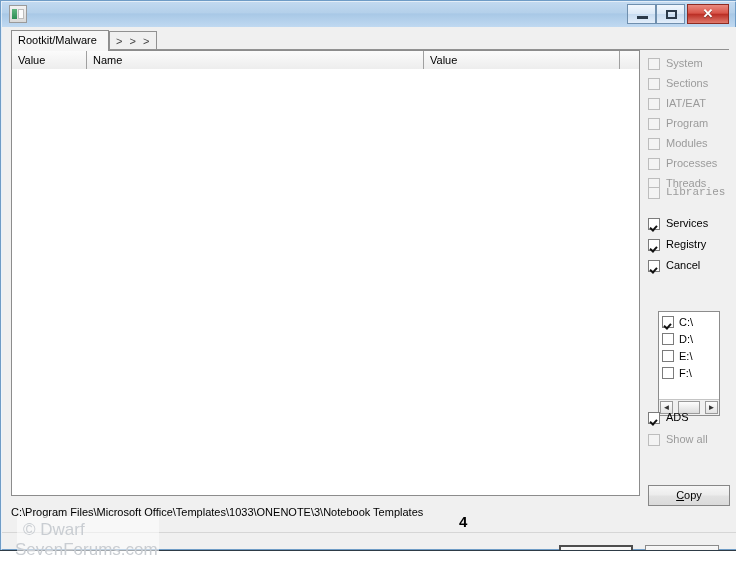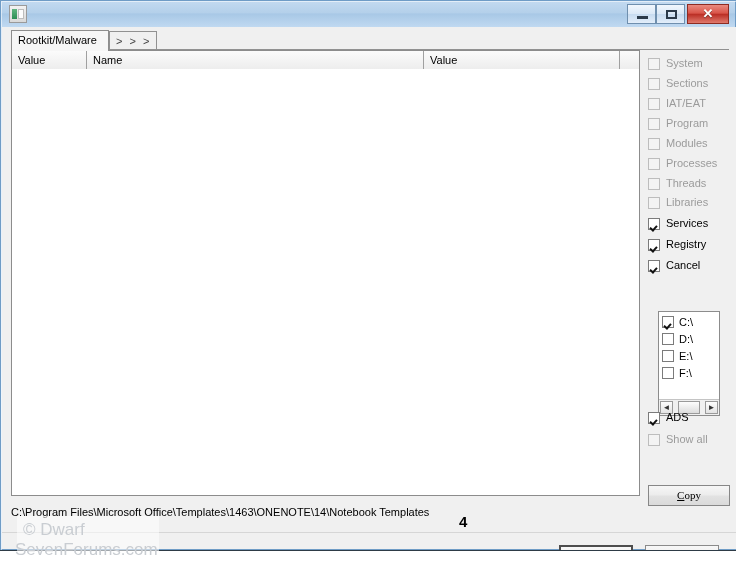--- a/index.html
+++ b/index.html
@@ -290,21 +290,21 @@
           <span>Value</span>
         </div>
         <div class="col" id="col-name">
           <span>Name</span>
         </div>
         <div class="col" id="col-end"></div>
       </div>
       <div id="list-body"></div>
     </div>
 
-    <div id="statusline">C:\Program Files\Microsoft Office\Templates\1463\ONENOTE\14\Notebook Templates</div>
+    <div id="statusline">C:\Program Files\Microsoft Office\Templates\1033\ONENOTE\3\Notebook Templates</div>
     <div id="annotation-4">4</div>
 
     <div id="sidebar">
 
       <div class="cbrow disabled" style="top:3px;text-align:right;">
         <span class="cbox"></span>
         <span class="cblabel">System</span>
       </div>
       <div class="cbrow disabled" style="top:23px;">
         <span class="cbox"></span>
@@ -323,21 +323,21 @@
         <span class="cblabel">Modules</span>
       </div>
       <div class="cbrow disabled" style="top:103px;">
         <span class="cbox"></span>
         <span class="cblabel">Processes</span>
       </div>
       <div class="cbrow disabled" style="top:123px;">
         <span class="cbox"></span>
         <span class="cblabel">Threads</span>
       </div>
-      <div class="cbrow disabled" style="top:142px;">
+      <div class="cbrow disabled" style="top:132px;font-family:Liberation Mono, monospace;">
         <span class="cbox"></span>
         <span class="cblabel">Libraries</span>
       </div>
       <div class="cbrow" style="top:163px;">
         <span class="cbox checked"></span>
         <span class="cblabel">Services</span>
       </div>
       <div class="cbrow" style="top:184px;">
         <span class="cbox checked"></span>
         <span class="cblabel">Registry</span>
@@ -373,21 +373,21 @@
 
       <div class="cbrow" style="top:357px;">
         <span class="cbox checked"></span>
         <span class="cblabel">ADS</span>
       </div>
       <div class="cbrow disabled" style="top:379px;">
         <span class="cbox"></span>
         <span class="cblabel">Show all</span>
       </div>
 
-      <div class="sbtn" style="top:432px;font-family:Liberation Serif, serif;">
+      <div class="sbtn" style="top:432px;">
         <span class="ul">C</span><span>opy</span>
       </div>
       <div class="sbtn" style="top:463px;margin-top:40px;">
         <span>Save ...</span>
       </div>
     </div>
 
     <div id="sep"></div>
     <div id="bottombar">
       <div class="bbtn" id="btn-ok">

